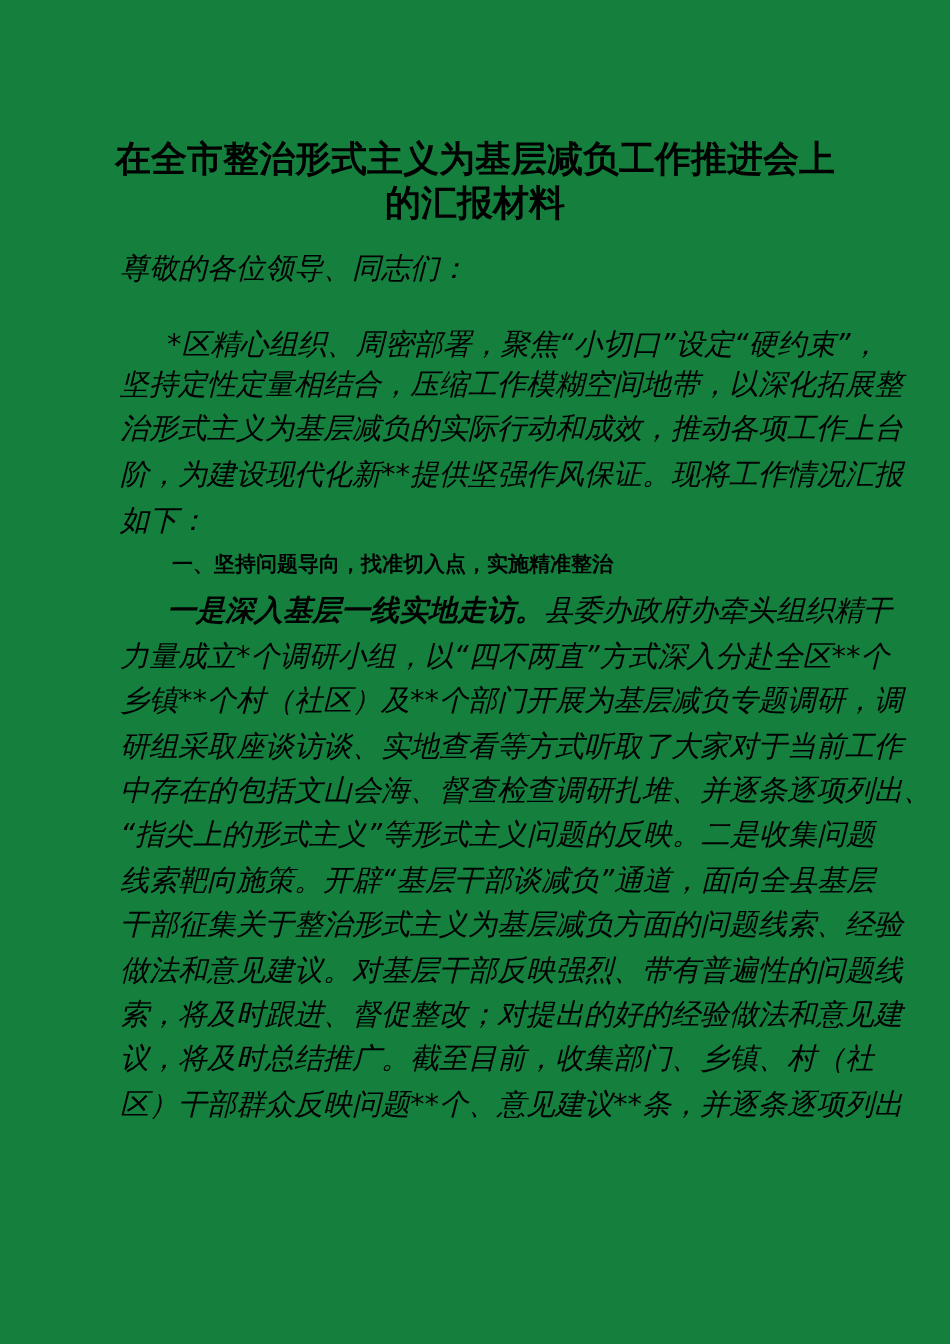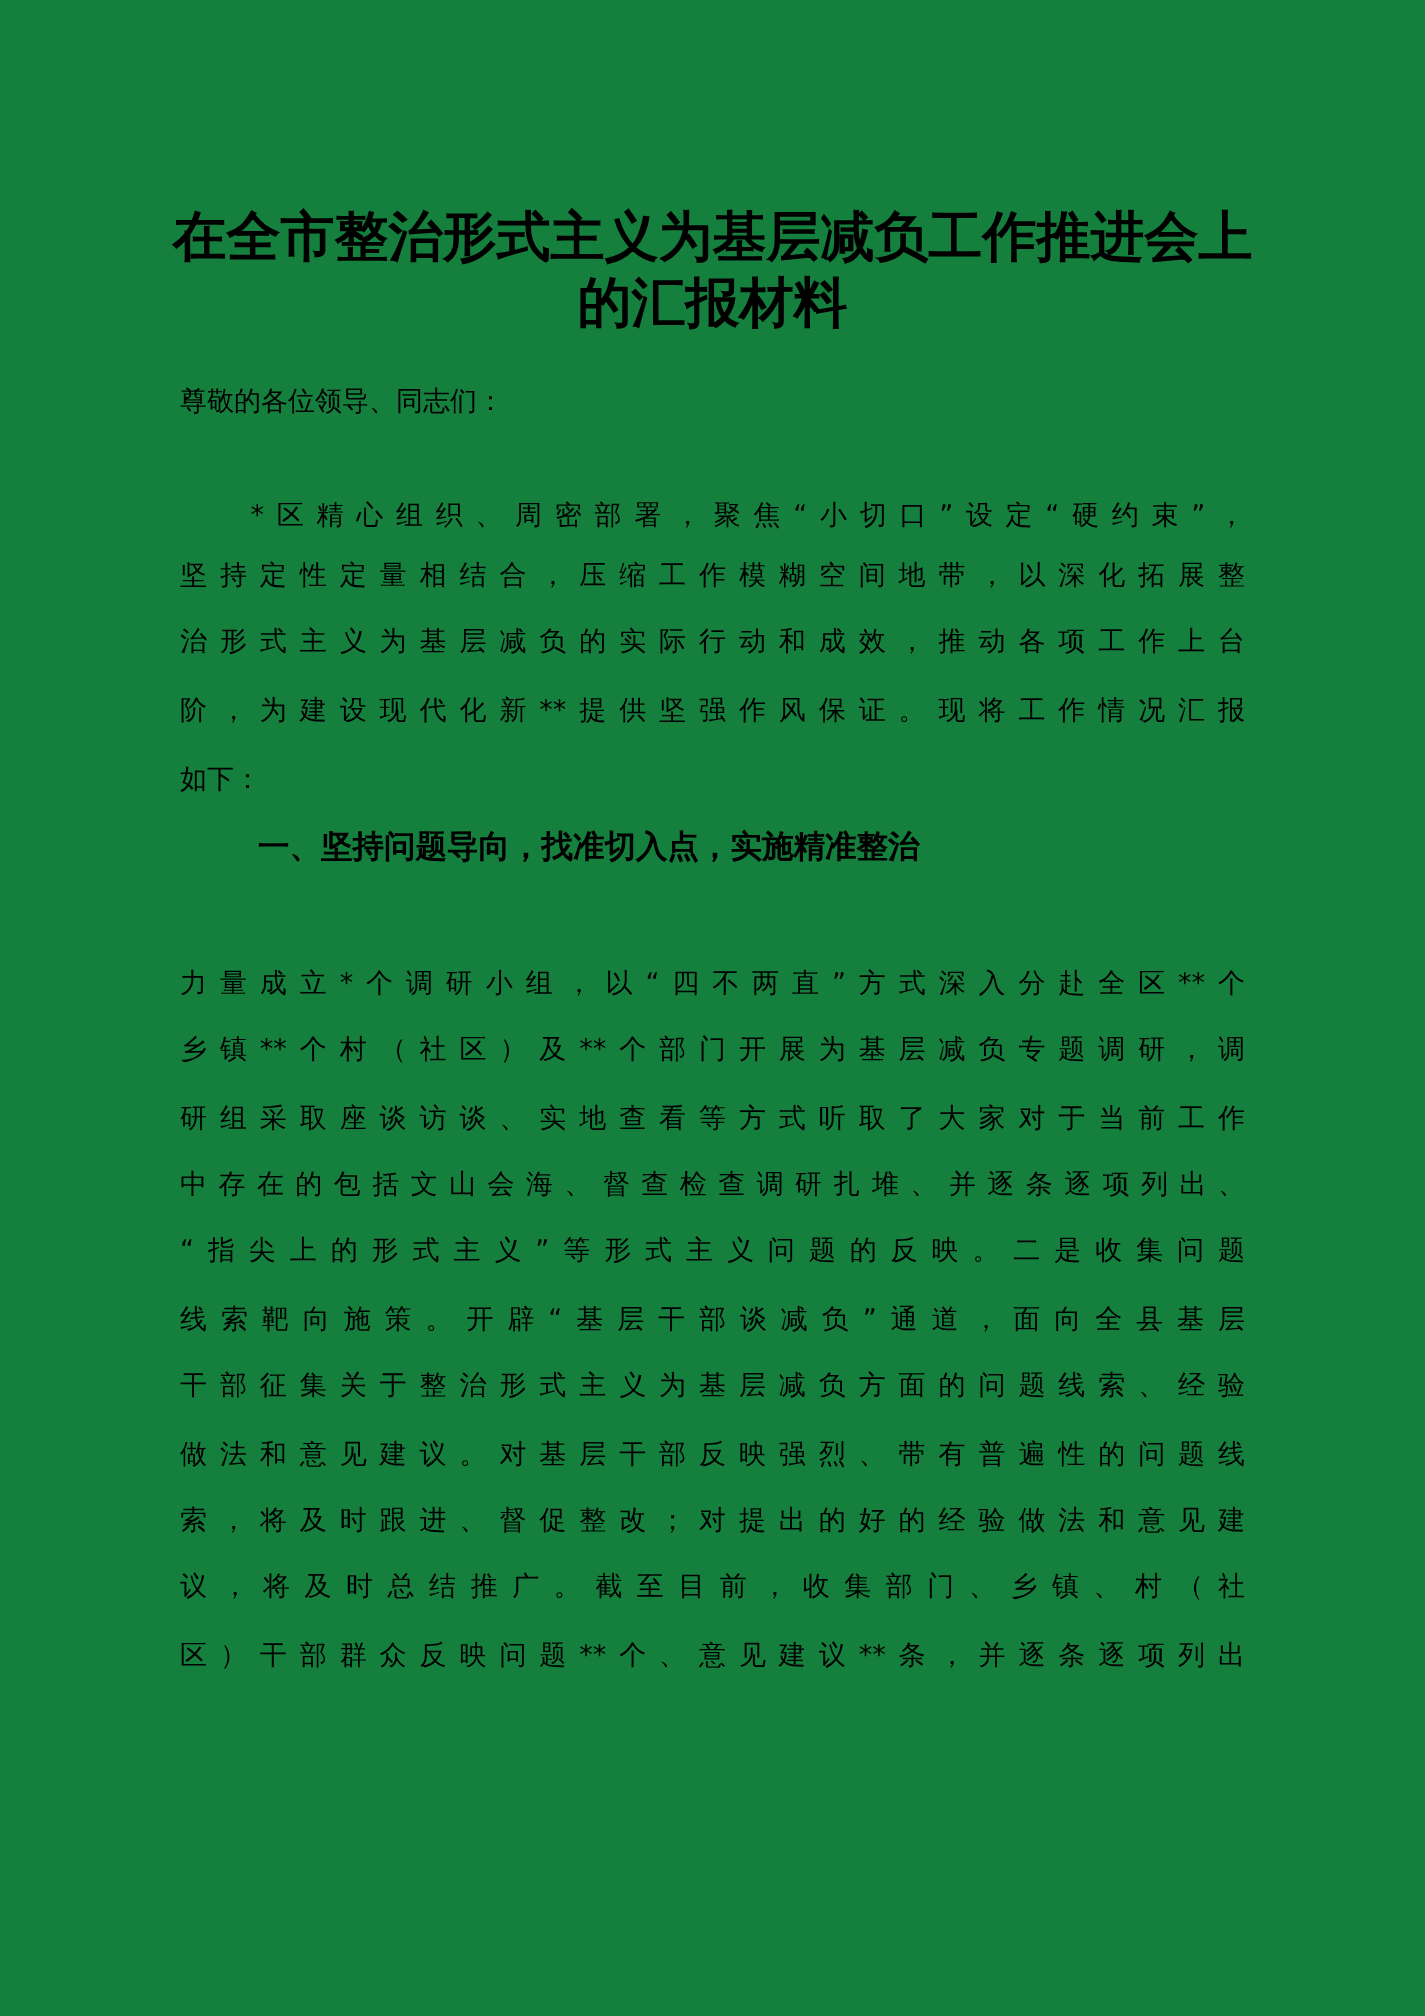--- a/index.html
+++ b/index.html
@@ -32,26 +32,27 @@
     font-size: 36px;
     line-height: 44px;
     letter-spacing: 0px;
     white-space: nowrap;
   }
   .line {
     position: absolute;
     left: 120px;
     width: 710px;
     font-family: "DejaVu Sans", "Liberation Sans", sans-serif;
-    font-size: 18px;
+    font-size: 29px;
     line-height: 36px;
     white-space: nowrap;
     text-align: justify;
     text-align-last: justify;
     letter-spacing: 0;
+    font-style: italic;
   }
   .line.indent {
     left: 167px;
     width: 663px;
   }
   .line.last {
     text-align-last: left;
   }
   .heading {
     position: absolute;
@@ -77,20 +78,21 @@
   <div class="line last" style="top:250px;">尊敬的各位领导、同志们：</div>
 
   <div class="line indent" style="top:326px;">*区精心组织、周密部署，聚焦“小切口”设定“硬约束”，</div>
   <div class="line" style="top:366px;">坚持定性定量相结合，压缩工作模糊空间地带，以深化拓展整</div>
   <div class="line" style="top:410px;">治形式主义为基层减负的实际行动和成效，推动各项工作上台</div>
   <div class="line" style="top:456px;">阶，为建设现代化新**提供坚强作风保证。现将工作情况汇报</div>
   <div class="line last" style="top:502px;">如下：</div>
 
   <div class="heading" style="top:546px;">一、坚持问题导向，找准切入点，实施精准整治</div>
 
+  <div class="line indent" style="top:592px;"><span class="lead">一是深入基层一线实地走访。</span><span>县委办政府办牵头组织精干</span></div>
   <div class="line" style="top:638px;">力量成立*个调研小组，以“四不两直”方式深入分赴全区**个</div>
   <div class="line" style="top:682px;">乡镇**个村（社区）及**个部门开展为基层减负专题调研，调</div>
   <div class="line" style="top:728px;">研组采取座谈访谈、实地查看等方式听取了大家对于当前工作</div>
   <div class="line" style="top:772px;">中存在的包括文山会海、督查检查调研扎堆、并逐条逐项列出、</div>
   <div class="line" style="top:816px;">“指尖上的形式主义”等形式主义问题的反映。二是收集问题</div>
   <div class="line" style="top:906px;">干部征集关于整治形式主义为基层减负方面的问题线索、经验</div>
   <div class="line" style="top:862px;">线索靶向施策。开辟“基层干部谈减负”通道，面向全县基层</div>
   <div class="line" style="top:952px;">做法和意见建议。对基层干部反映强烈、带有普遍性的问题线</div>
   <div class="line" style="top:996px;">索，将及时跟进、督促整改；对提出的好的经验做法和意见建</div>
   <div class="line" style="top:1040px;">议，将及时总结推广。截至目前，收集部门、乡镇、村（社</div>

